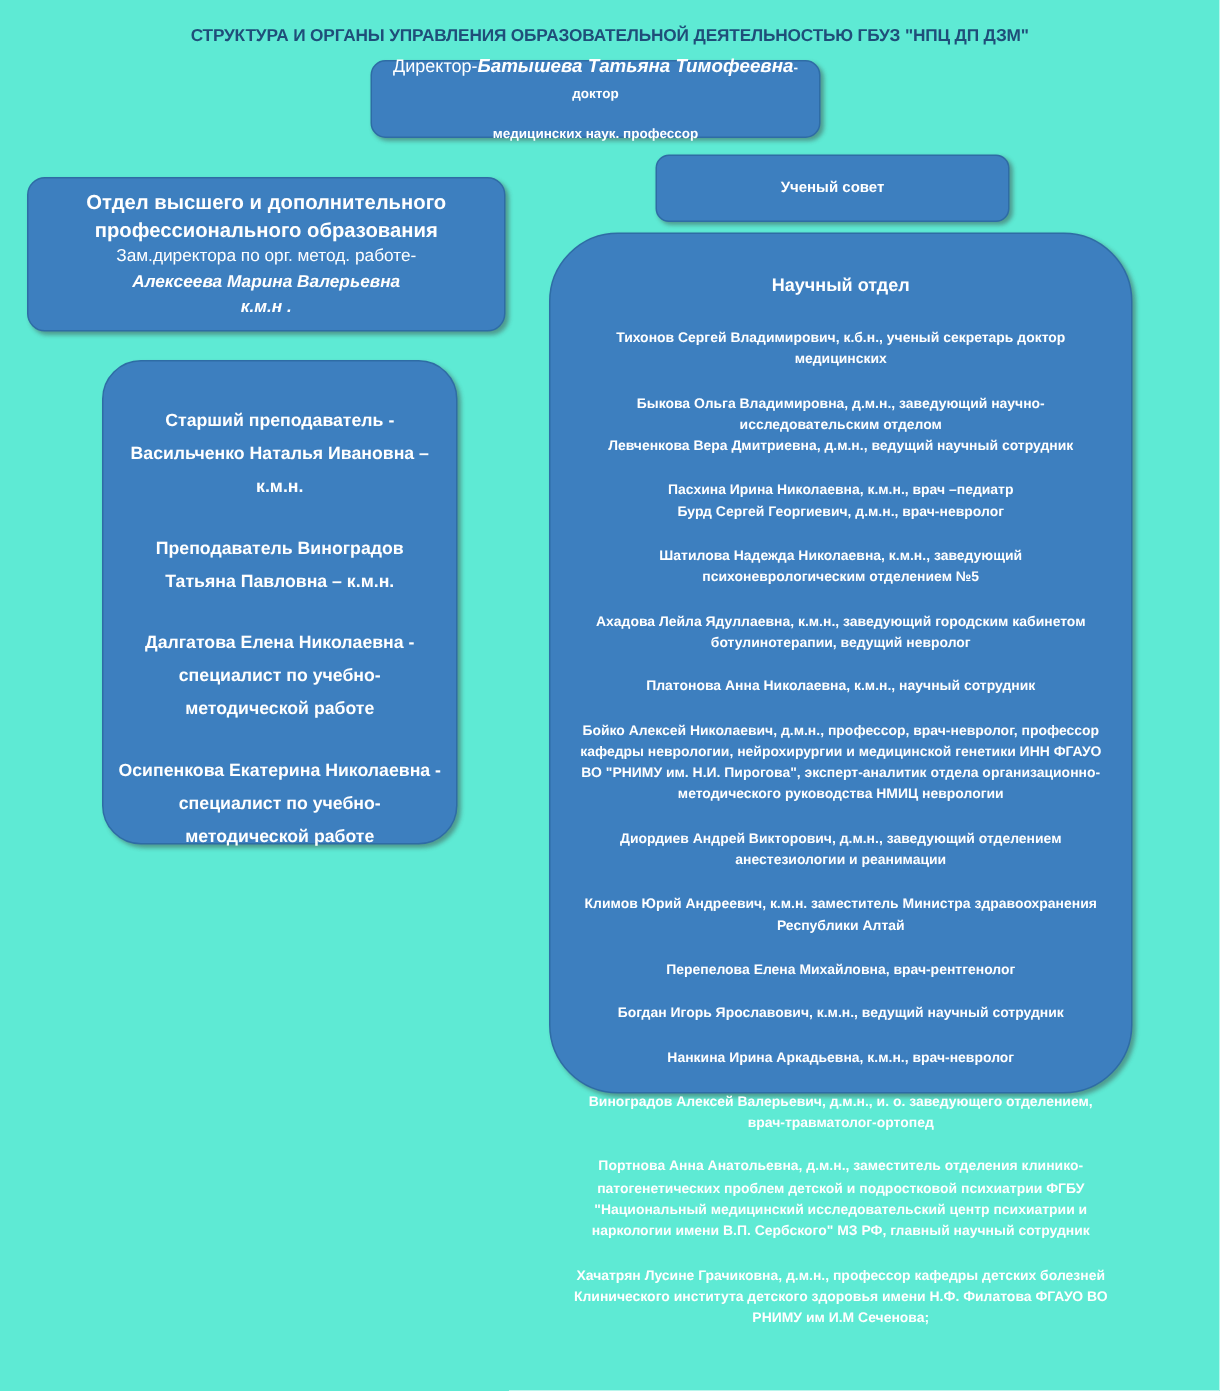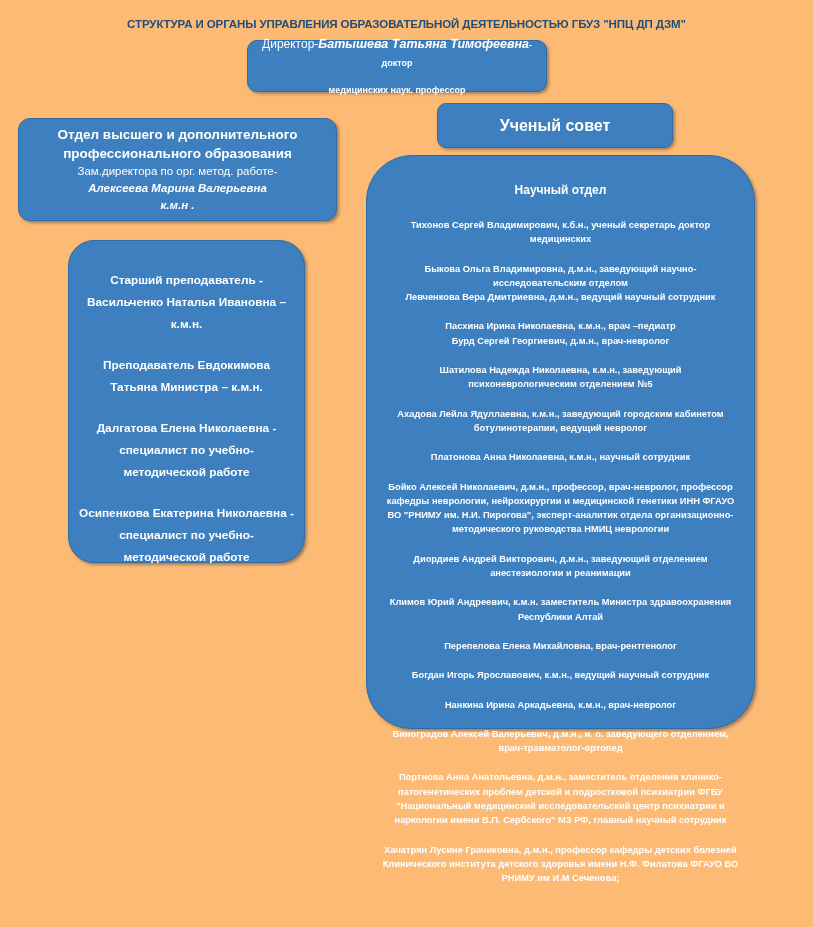--- a/index.html
+++ b/index.html
@@ -9,21 +9,21 @@
     background: #ffffff;
   }
   body {
     font-family: "Liberation Sans", "DejaVu Sans", sans-serif;
     -webkit-font-smoothing: antialiased;
   }
   #canvas {
     position: relative;
     width: 813px;
     height: 927px;
-    background: #fdba74;
+    background: #5eead4;
     overflow: hidden;
   }
 
   
   .page-title {
     position: absolute;
     left: 0;
     top: 17px;
     width: 813px;
     text-align: center;
@@ -82,21 +82,21 @@
     line-height: 14px;
   }
 
   
   #node-council {
     left: 437px;
     top: 103px;
     width: 236px;
     height: 45px;
     border-radius: 9px;
-    font-size: 16px;
+    font-size: 10px;
     font-weight: bold;
   }
 
   
   #node-dept {
     left: 18px;
     top: 118px;
     width: 319px;
     height: 103px;
     border-radius: 12px;
@@ -190,21 +190,21 @@
   <div class="node" id="node-dept" style="background: rgb(61, 127, 191); border-color: rgb(46, 108, 165); color: rgb(255, 255, 255);">
     <div class="t-big">Отдел высшего и дополнительного</div>
     <div class="t-big">профессионального образования</div>
     <div class="t-sub">Зам.директора по орг. метод. работе-</div>
     <div class="t-italic">Алексеева Марина Валерьевна</div>
     <div class="t-italic">к.м.н .</div>
   </div>
 
   <div class="node" id="node-teachers" style="background: rgb(61, 127, 191); border-color: rgb(46, 108, 165); color: rgb(255, 255, 255);">
     <div class="tgroup">Старший преподаватель - Васильченко Наталья Ивановна – к.м.н.</div>
-    <div class="tgroup">Преподаватель Евдокимова Татьяна Министра – к.м.н.</div>
+    <div class="tgroup">Преподаватель Виноградов Татьяна Павловна – к.м.н.</div>
     <div class="tgroup">Далгатова Елена Николаевна - специалист по учебно-методической работе</div>
     <div class="tgroup">Осипенкова Екатерина Николаевна - специалист по учебно-методической работе</div>
   </div>
 
   <div class="node" id="node-science" style="background: rgb(61, 127, 191); border-color: rgb(46, 108, 165); color: rgb(255, 255, 255);">
     <div class="sci-title">Научный отдел</div>
     <div class="sci-entry">Тихонов Сергей Владимирович, к.б.н., ученый секретарь  доктор медицинских</div>
     <div class="sci-entry">Быкова Ольга Владимировна, д.м.н., заведующий научно-исследовательским отделом<br>Левченкова Вера Дмитриевна, д.м.н., ведущий научный сотрудник</div>
     <div class="sci-entry">Пасхина Ирина Николаевна, к.м.н., врач –педиатр<br>Бурд Сергей Георгиевич, д.м.н., врач-невролог</div>
     <div class="sci-entry">Шатилова Надежда Николаевна, к.м.н., заведующий психоневрологическим отделением №5</div>

